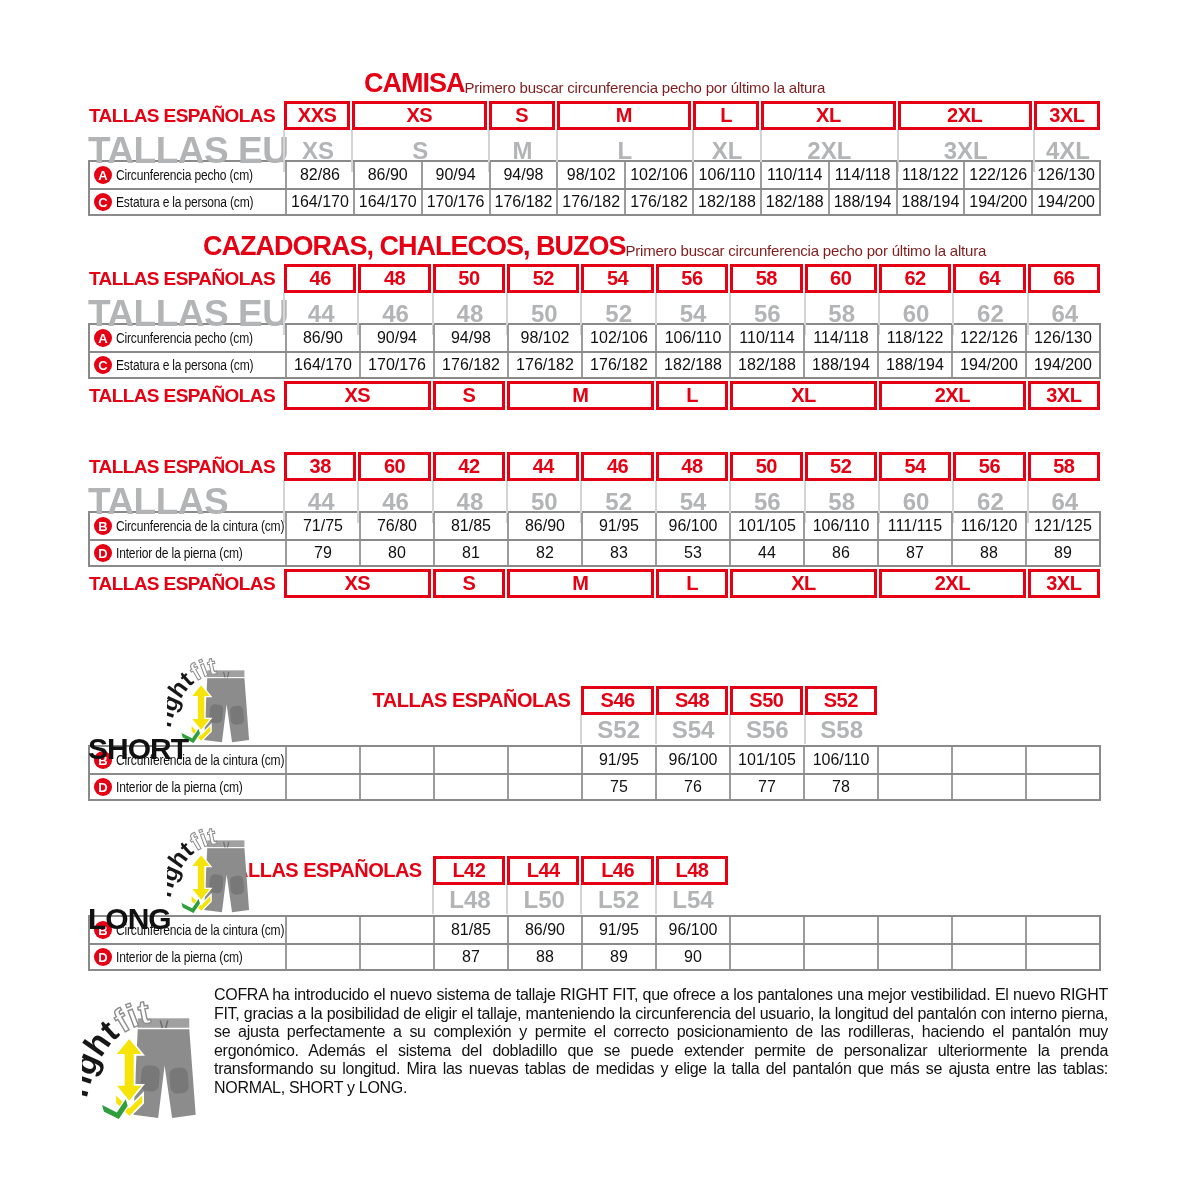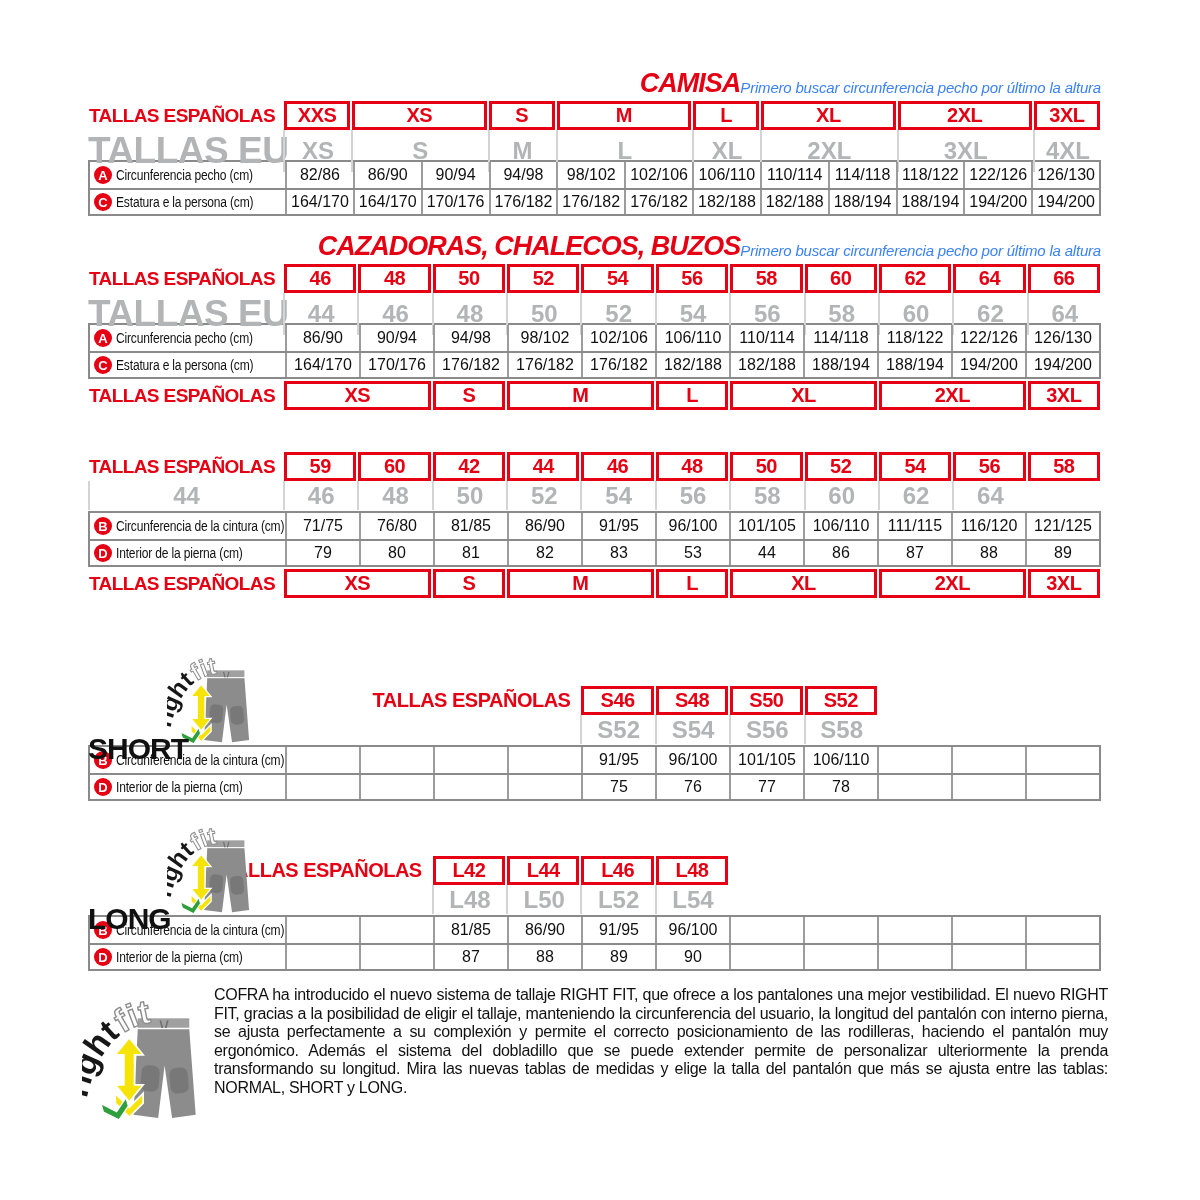--- a/index.html
+++ b/index.html
@@ -17,23 +17,23 @@
   }
   .page{position:relative;width:1200px;height:1200px;overflow:hidden;background:#fff;}
   .sec{position:absolute;left:88px;width:1013px;}
   #sec-camisa{top:70px;}
   #sec-cazadoras{top:233px;}
   #sec-pantalones{top:452px;}
   #sec-short{top:651px;}
   #sec-long{top:821px;}
   #sec-rightfit{top:986px;}
 
-  .sec-head{display:flex;justify-content:flex-end;align-items:flex-end;margin-bottom:4px;font-style:italic;}
+  .sec-head{display:flex;justify-content:center;align-items:flex-end;margin-bottom:4px;}
   .sec-title{margin:0;font-size:27px;font-weight:bold;color:var(--red);letter-spacing:-1px;line-height:1;white-space:nowrap;}
-  .sec-note{font-size:15px;color:#3b82f6;padding-bottom:1px;letter-spacing:-0.2px;white-space:nowrap;}
+  .sec-note{font-size:15px;color:#7f1d1d;padding-bottom:1px;letter-spacing:-0.2px;white-space:nowrap;}
 
   .grid-row{display:grid;}
   .head-row{height:27px;margin-bottom:2px;}
   .foot-row{height:27px;margin-top:2px;margin-bottom:0;}
   .row-label{display:flex;align-items:center;}
   .red-lbl{justify-content:flex-end;padding-right:8px;color:var(--red);font-weight:bold;font-size:19px;letter-spacing:-0.6px;white-space:nowrap;}
   .red-box{border:3px solid var(--red);margin:0 1px;display:flex;align-items:center;justify-content:center;
            color:var(--red);font-weight:bold;font-size:20px;letter-spacing:-0.5px;background:#fff;}
   .gray-row{height:29px;margin-bottom:1px;}
   .gray-lbl{color:var(--gray);font-weight:bold;font-size:37px;letter-spacing:-0.5px;white-space:nowrap;}
@@ -215,33 +215,34 @@
           <div class="red-box" style="grid-column: span 2;">2XL</div>
           <div class="red-box">3XL</div>
         </div>
       </div>
   </section>
 
   <section class="sec" id="sec-pantalones">
     <div class="tbl" id="tbl-pantalones">
         <div class="grid-row head-row" style="grid-template-columns: 195px repeat(11, 1fr);">
           <div class="row-label red-lbl">TALLAS ESPAÑOLAS</div>
-          <div class="red-box">59</div>
+          <div class="red-box">38</div>
           <div class="red-box">60</div>
           <div class="red-box">42</div>
           <div class="red-box">44</div>
           <div class="red-box">46</div>
           <div class="red-box">48</div>
           <div class="red-box">50</div>
           <div class="red-box">52</div>
           <div class="red-box">54</div>
           <div class="red-box">56</div>
           <div class="red-box">58</div>
         </div>
         <div class="grid-row gray-row" style="grid-template-columns: 195px repeat(11, 1fr);">
+          <div class="row-label gray-lbl">TALLAS</div>
           <div class="gray-cell">44</div>
           <div class="gray-cell">46</div>
           <div class="gray-cell">48</div>
           <div class="gray-cell">50</div>
           <div class="gray-cell">52</div>
           <div class="gray-cell">54</div>
           <div class="gray-cell">56</div>
           <div class="gray-cell">58</div>
           <div class="gray-cell">60</div>
           <div class="gray-cell">62</div>

